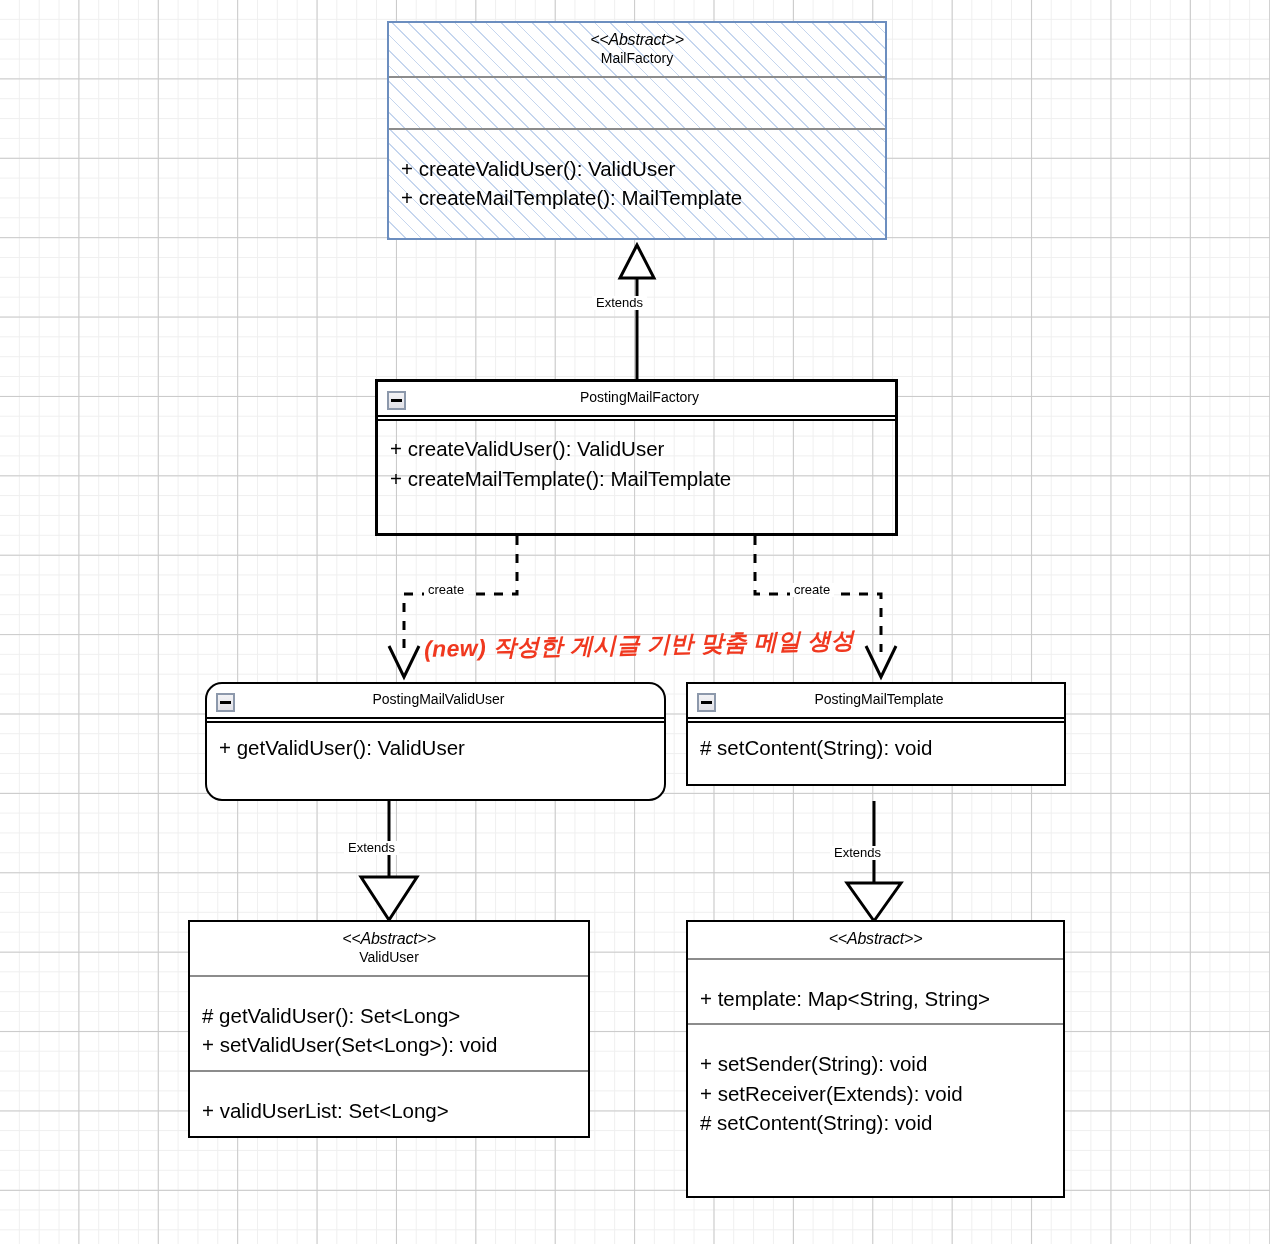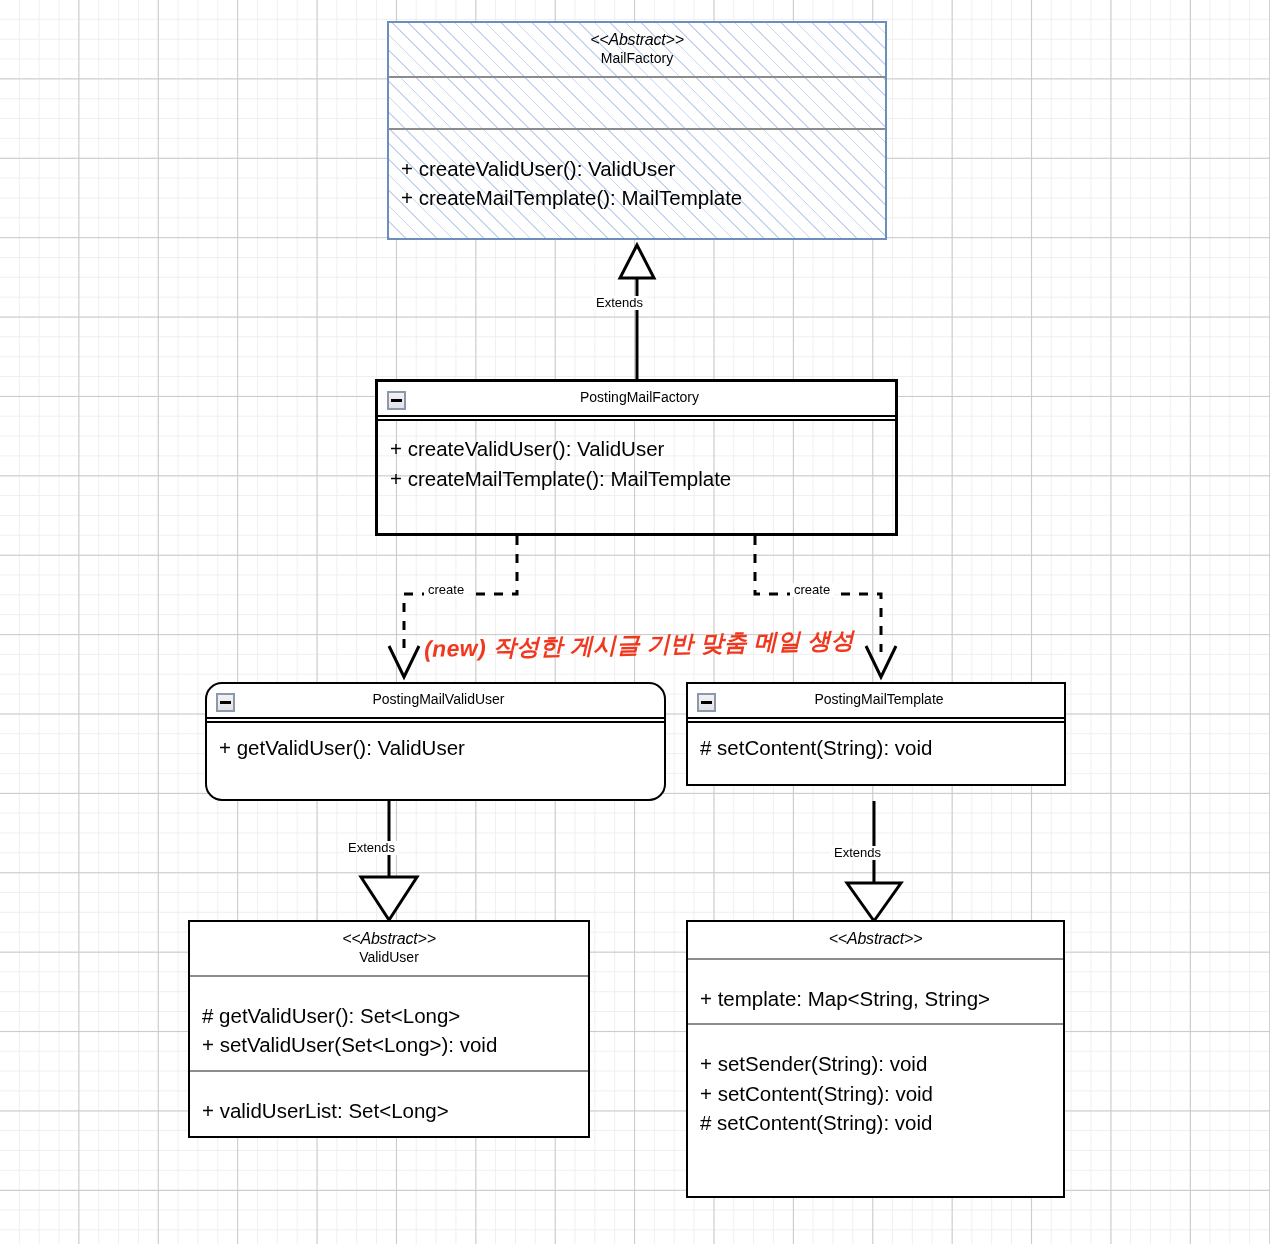--- a/index.html
+++ b/index.html
@@ -257,21 +257,21 @@
   <div class="compartment cls-header">
     <span class="cls-stereotype">&lt;&lt;Abstract&gt;&gt;</span>
   </div>
 
   <div class="compartment sep-gray member-list">
     <span class="member">+ template: Map&lt;String, String&gt;</span>
   </div>
 
   <div class="compartment sep-gray member-list">
     <span class="member">+ setSender(String): void</span>
-    <span class="member">+ setContent(String): void</span>
+    <span class="member">+ setReceiver(Extends): void</span>
     <span class="member"># setContent(String): void</span>
   </div>
 </div>
 
 <div class="edge-label" style="left:592px; top:296px;">Extends</div>
 
 <div class="edge-label" style="left:424px; top:583px;">create</div>
 
 <div class="edge-label" style="left:790px; top:583px;">create</div>
 

